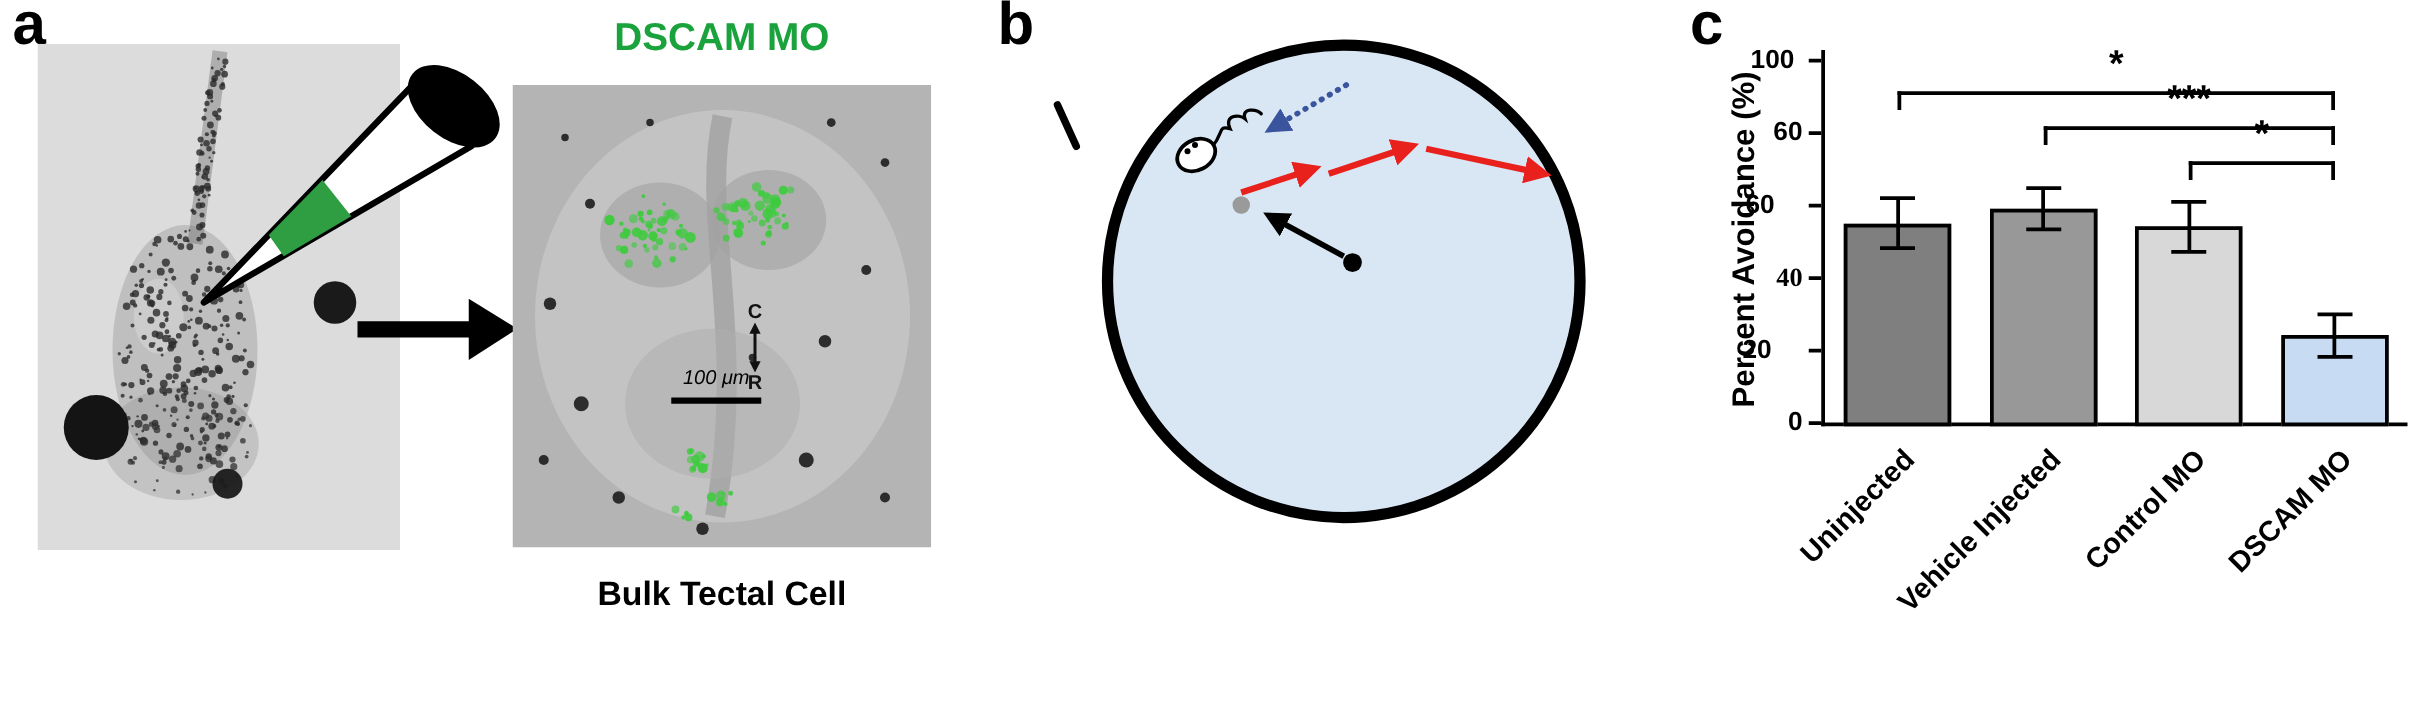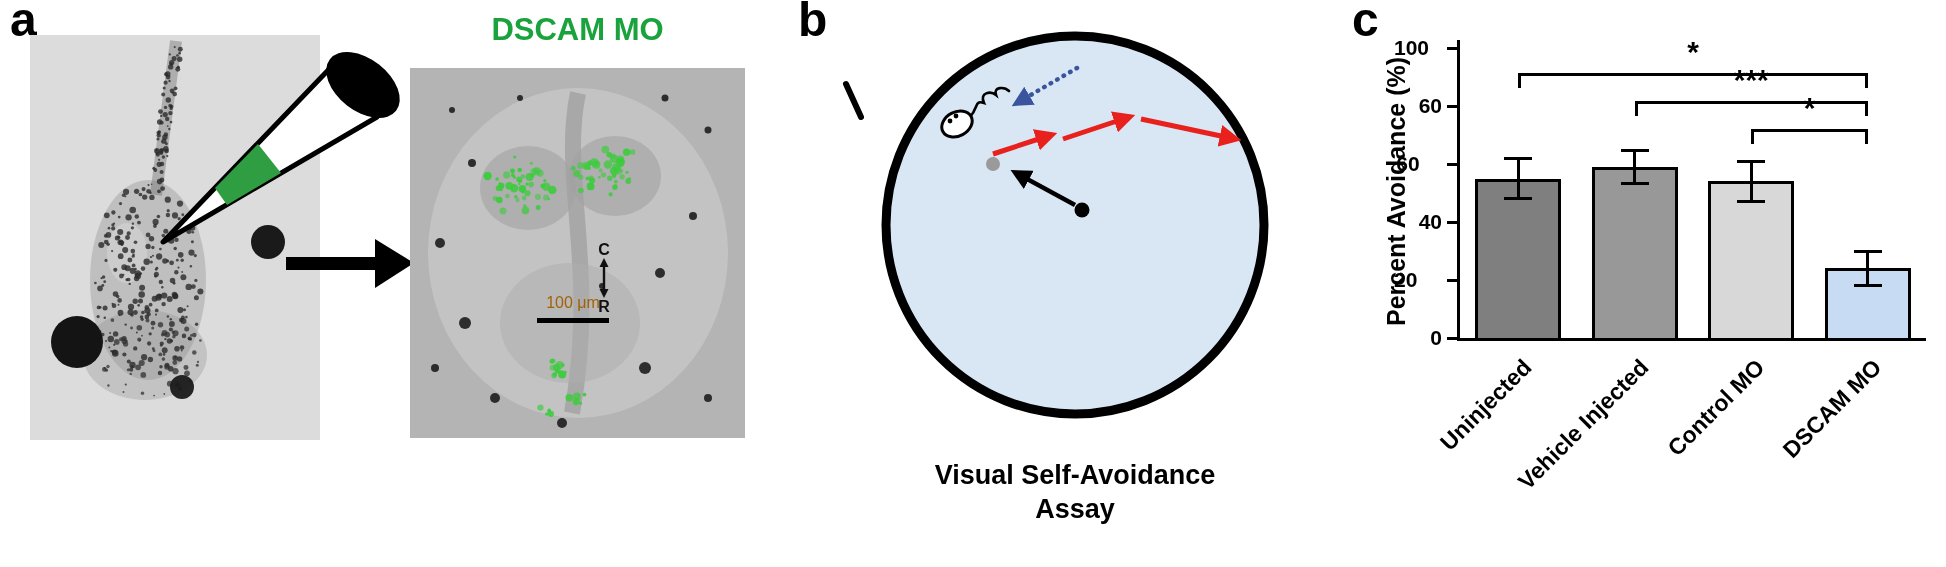--- a/index.html
+++ b/index.html
@@ -2,21 +2,21 @@
 <html><head>
 <meta charset="utf-8">
 <style>
   * { margin:0; padding:0; box-sizing:border-box; }
   body { background:#fff; font-family:"Liberation Sans", sans-serif; width:1946px; height:567px; }
   .fig { position:relative; width:1946px; height:567px; background:#fff; overflow:hidden; }
   .abs { position:absolute; }
   .plabel { position:absolute; top:-6px; font-size:48px; font-weight:bold; color:#000; line-height:52px; }
   .fluor-title { position:absolute; left:410px; top:12px; width:335px; text-align:center; font-size:31px; font-weight:bold; }
   .caption { position:absolute; text-align:center; font-size:27px; font-weight:bold; line-height:34px; color:#000; }
-  .scalebar-label { position:absolute; left:118px; top:226px; width:90px; text-align:center; font-size:16px; color:#a16207; }
+  .scalebar-label { position:absolute; left:118px; top:226px; width:90px; text-align:center; font-size:16px; color:#000000;font-style:italic; }
   .orient { position:absolute; left:181px; top:173px; width:26px; display:flex; flex-direction:column; align-items:center; font-size:16px; font-weight:bold; color:#111; line-height:17px; }
   #chart { position:absolute; left:1360px; top:0; width:586px; height:567px; }
   .c-line { position:absolute; background:#000; }
   .c-text { position:absolute; font-weight:bold; color:#000; }
   .tick-label { font-size:21px; }
   .xlabel { font-size:23px; white-space:nowrap; }
   .ylabel { font-size:25px; }
   .star { font-size:30px; text-align:center; line-height:30px; }
   .bar { position:absolute; border:3px solid #000; }
 </style>
@@ -562,20 +562,21 @@
       <svg width="12" height="40" viewBox="0 0 12 40">
         <line x1="6" y1="7" x2="6" y2="33" stroke="#111" stroke-width="2.4"></line>
         <polygon points="6,0 1.5,9 10.5,9" fill="#111"></polygon>
         <polygon points="6,40 1.5,31 10.5,31" fill="#111"></polygon>
       </svg>
       <span>R</span>
     </div>
   </div>
 
   <div class="caption" style="left:400px; top:458px; width:355px;">
+    <div>Bulk Tectal Cell</div>
   </div>
 
   <div class="plabel" style="left:798px;">b</div>
 
   <svg class="abs" style="left:830px; top:20px;" width="460" height="420" viewBox="0 0 460 420">
     <defs>
       <marker id="mRed" viewBox="0 0 10 10" refX="7" refY="5" markerWidth="4.4" markerHeight="4.4" orient="auto">
         <path d="M0,0 L10,5 L0,10 Z" fill="#e8211d"></path>
       </marker>
       <marker id="mBlue" viewBox="0 0 10 10" refX="7" refY="5" markerWidth="4.6" markerHeight="4.6" orient="auto">
@@ -595,41 +596,37 @@
     </g>
     <line x1="247" y1="48" x2="187" y2="83" stroke-width="4.5" stroke-dasharray="0.5 7" stroke-linecap="round" marker-end="url(#mBlue)" stroke="#3a549e"></line>
     <line x1="163" y1="134" x2="221" y2="115" stroke-width="5" marker-end="url(#mRed)" stroke="#e8211d"></line>
     <line x1="233" y1="119" x2="299" y2="97" stroke-width="5" marker-end="url(#mRed)" stroke="#e8211d"></line>
     <line x1="311" y1="99" x2="405" y2="119" stroke-width="5" marker-end="url(#mRed)" stroke="#e8211d"></line>
     <circle cx="163" cy="144" r="7" fill="#9a9a9a"></circle>
     <line x1="245" y1="185" x2="186" y2="153" stroke="#000" stroke-width="4.5" marker-end="url(#mBlk)"></line>
     <circle cx="252" cy="190" r="7.5" fill="#000000"></circle>
   </svg>
 
-  <div class="caption" style="left:880px; top:458px; width:390px;">
-    <div>Visual Self-Avoidance</div>
-    <div>Assay</div>
-  </div>
 
   <div class="plabel" style="left:1352px;">c</div>
   <div id="chart">
       <div class="c-line" style="left: 97px; top: 40px; width: 3px; height: 301px;"></div>
       <div class="c-line" style="left: 97px; top: 338px; width: 469px; height: 3px;"></div>
       <div class="c-line" style="left: 87px; top: 337px; width: 10px; height: 3px;"></div>
       <div class="c-text tick-label" style="left: 34px; top: 326px; width: 48px; text-align: right;">0</div>
       <div class="c-line" style="left: 87px; top: 279px; width: 10px; height: 3px;"></div>
       <div class="c-text tick-label" style="left: 34px; top: 268px; width: 48px; ">20</div>
       <div class="c-line" style="left: 87px; top: 221px; width: 10px; height: 3px;"></div>
-      <div class="c-text tick-label" style="left: 34px; top: 210px; width: 48px; text-align: right;">40</div>
+      <div class="c-text tick-label" style="left: 34px; top: 210px; width: 48px; text-align: right; font-family: Liberation Serif, serif;">40</div>
       <div class="c-line" style="left: 87px; top: 163px; width: 10px; height: 3px;"></div>
       <div class="c-text tick-label" style="left: 24px; top: 152px; width: 48px; text-align: center;">60</div>
       <div class="c-line" style="left: 87px; top: 105px; width: 10px; height: 3px;"></div>
       <div class="c-text tick-label" style="left: 34px; top: 94px; width: 48px; text-align: right;">60</div>
       <div class="c-line" style="left: 87px; top: 47px; width: 10px; height: 3px;"></div>
-      <div class="c-text tick-label" style="left: 34px; top: 36px; width: 48px; text-align: left;">100</div>
+      <div class="c-text tick-label" style="left: 34px; top: 36px; width: 48px; text-align: center;">100</div>
       <div class="c-text ylabel" style="left: -134px; top: 177px; width: 340px; text-align: center; transform: rotate(-90deg);">Percent Avoidance (%)</div>
       <div class="bar" style="left: 115.25px; top: 178.5px; width: 86px; height: 162.5px; background: rgb(127, 127, 127); border-color: rgb(0, 0, 0);"></div>
       <div class="c-line" style="left: 156.75px; top: 158.2px; width: 3px; height: 40.6px;"></div>
       <div class="c-line" style="left: 144.25px; top: 157.2px; width: 28px; height: 3px;"></div>
       <div class="c-line" style="left: 144.25px; top: 196.8px; width: 28px; height: 3px;"></div>
       <div class="c-text xlabel" style="left: -81.75px; top: 354px; width: 240px; text-align: right; transform: rotate(-45deg); transform-origin: 100% 0%;">Uninjected</div>
       <div class="bar" style="left: 231.75px; top: 166.9px; width: 86px; height: 174.1px; background: rgb(152, 152, 152); border-color: rgb(0, 0, 0);"></div>
       <div class="c-line" style="left: 273.25px; top: 149.5px; width: 3px; height: 34.8px;"></div>
       <div class="c-line" style="left: 260.75px; top: 148.5px; width: 28px; height: 3px;"></div>
       <div class="c-line" style="left: 260.75px; top: 182.3px; width: 28px; height: 3px;"></div>

